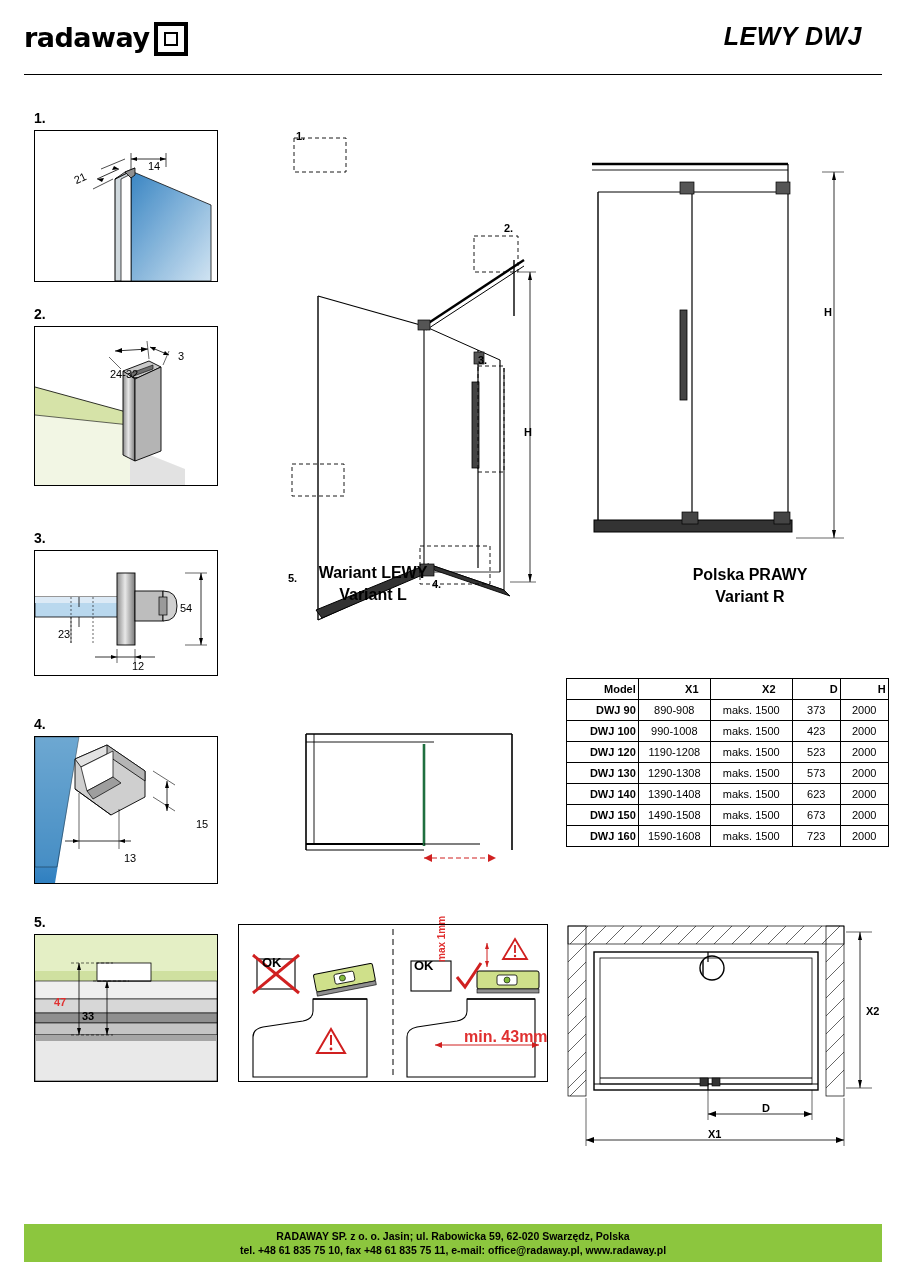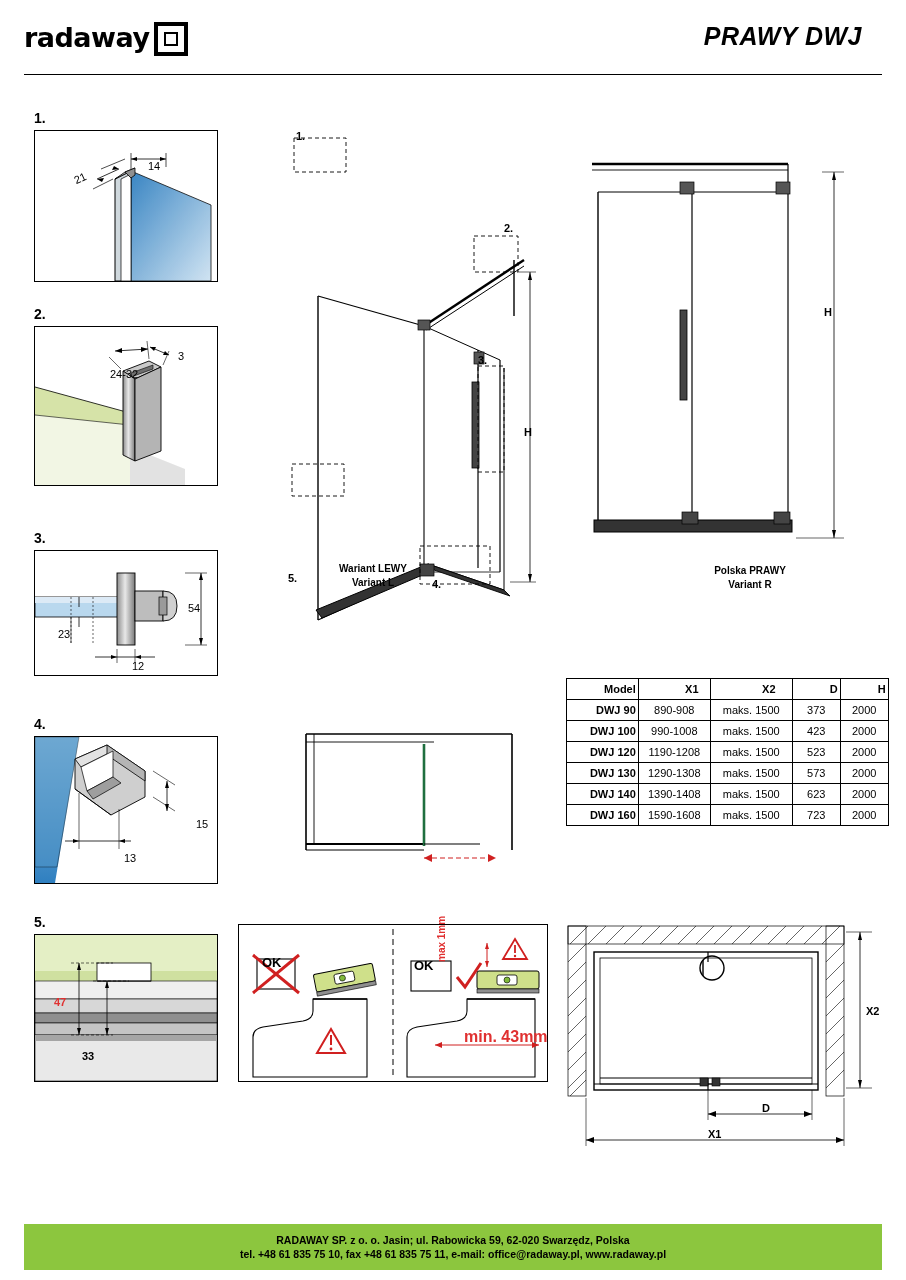--- a/index.html
+++ b/index.html
@@ -82,49 +82,49 @@
   .spec-table td.model { font-weight: 700; text-align: right; }
   .col-model { width: 70px; }
   .col-x1 { width: 72px; }
   .col-x2 { width: 82px; }
   .col-d  { width: 40px; }
   .col-h  { width: 40px; }
 
   
   .footer {
     position: absolute;
-    left: 24px; top: 1224px; width: 858px; height: 46px;
+    left: 24px; top: 1224px; width: 858px; height: 38px;
     background: #8cc63e;
     display: flex; flex-direction: column;
     align-items: center; justify-content: center;
     gap: 2px;
   }
   .footer div {
     font-size: 10.5px; font-weight: 700; color: #000;
     text-align: center;
   }
 
   .caption {
     position: absolute;
-    font-size: 10px; font-weight: 700;
+    font-size: 16px; font-weight: 700;
     text-align: center;
     line-height: 1.35;
   }
 </style>
 </head>
 <body>
 
 <div class="header">
   <div class="logo-wrap">
     <span class="logo-text">radaway</span>
     <span class="logo-mark">
         <i></i>
       </span>
   </div>
-  <div class="header-title">PRAWY DWJ</div>
+  <div class="header-title">LEWY DWJ</div>
   <div class="header-rule"></div>
 </div>
 
 <div class="step-num" style="left:34px; top:110px;">1.</div>
 <div class="panel" style="left:34px; top:130px; width:184px; height:152px;">
   <svg width="182" height="150" viewBox="0 0 182 150">
     <defs>
       <linearGradient id="g1" x1="0" y1="0" x2="1" y2="1">
         <stop offset="0%" stop-color="#2f7fc0"></stop>
         <stop offset="100%" stop-color="#cfe3f2"></stop>
@@ -223,21 +223,21 @@
     <line x1="44" y1="56" x2="44" y2="46" stroke="#000" stroke-width="0.8"></line>
     <line x1="44" y1="76" x2="44" y2="66" stroke="#000" stroke-width="0.8"></line>
 
     <line x1="82" y1="98" x2="82" y2="112" stroke="#000" stroke-width="0.6"></line>
     <line x1="100" y1="98" x2="100" y2="112" stroke="#000" stroke-width="0.6"></line>
     <line x1="60" y1="106" x2="120" y2="106" stroke="#000" stroke-width="0.8"></line>
     <polygon points="82,106 76,104 76,108" fill="#000"></polygon>
     <polygon points="100,106 106,104 106,108" fill="#000"></polygon>
   </svg>
 </div>
-<div class="dim" style="left:188px; top:602px;">54</div>
+<div class="dim" style="left:180px; top:602px;">54</div>
 <div class="dim" style="left:58px; top:628px;">23</div>
 <div class="dim" style="left:132px; top:660px;">12</div>
 
 <div class="step-num" style="left:34px; top:716px;">4.</div>
 <div class="panel" style="left:34px; top:736px; width:184px; height:148px;">
   <svg width="182" height="146" viewBox="0 0 182 146">
 
     <polygon points="0,0 44,0 20,146 0,146" fill="url(#g4)" stroke="none"></polygon>
     <polygon points="0,0 44,0 22,130 0,130" fill="#4e93c6" stroke="#000" stroke-width="0.6" opacity="0.6"></polygon>
 
@@ -286,21 +286,21 @@
     <line x1="44" y1="28" x2="44" y2="100" stroke="#000" stroke-width="0.8"></line>
     <polygon points="44,28 42,35 46,35" fill="#000"></polygon>
     <polygon points="44,100 42,93 46,93" fill="#000"></polygon>
     <line x1="58" y1="46" x2="94" y2="46" stroke="#000" stroke-width="0.6" stroke-dasharray="3,2"></line>
     <line x1="72" y1="46" x2="72" y2="100" stroke="#000" stroke-width="0.8"></line>
     <polygon points="72,46 70,53 74,53" fill="#000"></polygon>
     <polygon points="72,100 70,93 74,93" fill="#000"></polygon>
   </svg>
 </div>
 <div class="dim b red" style="left:54px; top:996px;">47</div>
-<div class="dim b" style="left:82px; top:1010px;margin-top:40px;">33</div>
+<div class="dim b" style="left:82px; top:1010px;">33</div>
 
 <div style="position:absolute; left:278px; top:120px; width:280px; height:470px;">
   <svg width="280" height="470" viewBox="0 0 280 470">
 
     <polygon points="40,176 146,206 146,506 40,506" fill="none"></polygon>
     <line x1="40" y1="176" x2="40" y2="500" stroke="#000" stroke-width="1.4"></line>
     <line x1="40" y1="176" x2="146" y2="206" stroke="#000" stroke-width="1.1"></line>
     <line x1="146" y1="206" x2="146" y2="452" stroke="#000" stroke-width="1.1"></line>
     <line x1="40" y1="500" x2="146" y2="452" stroke="#000" stroke-width="1.1"></line>
 
@@ -444,20 +444,27 @@
       <td>1290-1308</td>
       <td>maks. 1500</td>
       <td>573</td>
       <td>2000</td>
     </tr>
     <tr>
       <td class="model">DWJ 140</td>
       <td>1390-1408</td>
       <td>maks. 1500</td>
       <td>623</td>
+      <td>2000</td>
+    </tr>
+    <tr>
+      <td class="model">DWJ 150</td>
+      <td>1490-1508</td>
+      <td>maks. 1500</td>
+      <td>673</td>
       <td>2000</td>
     </tr>
     <tr>
       <td class="model">DWJ 160</td>
       <td>1590-1608</td>
       <td>maks. 1500</td>
       <td>723</td>
       <td>2000</td>
     </tr>
   </tbody>

